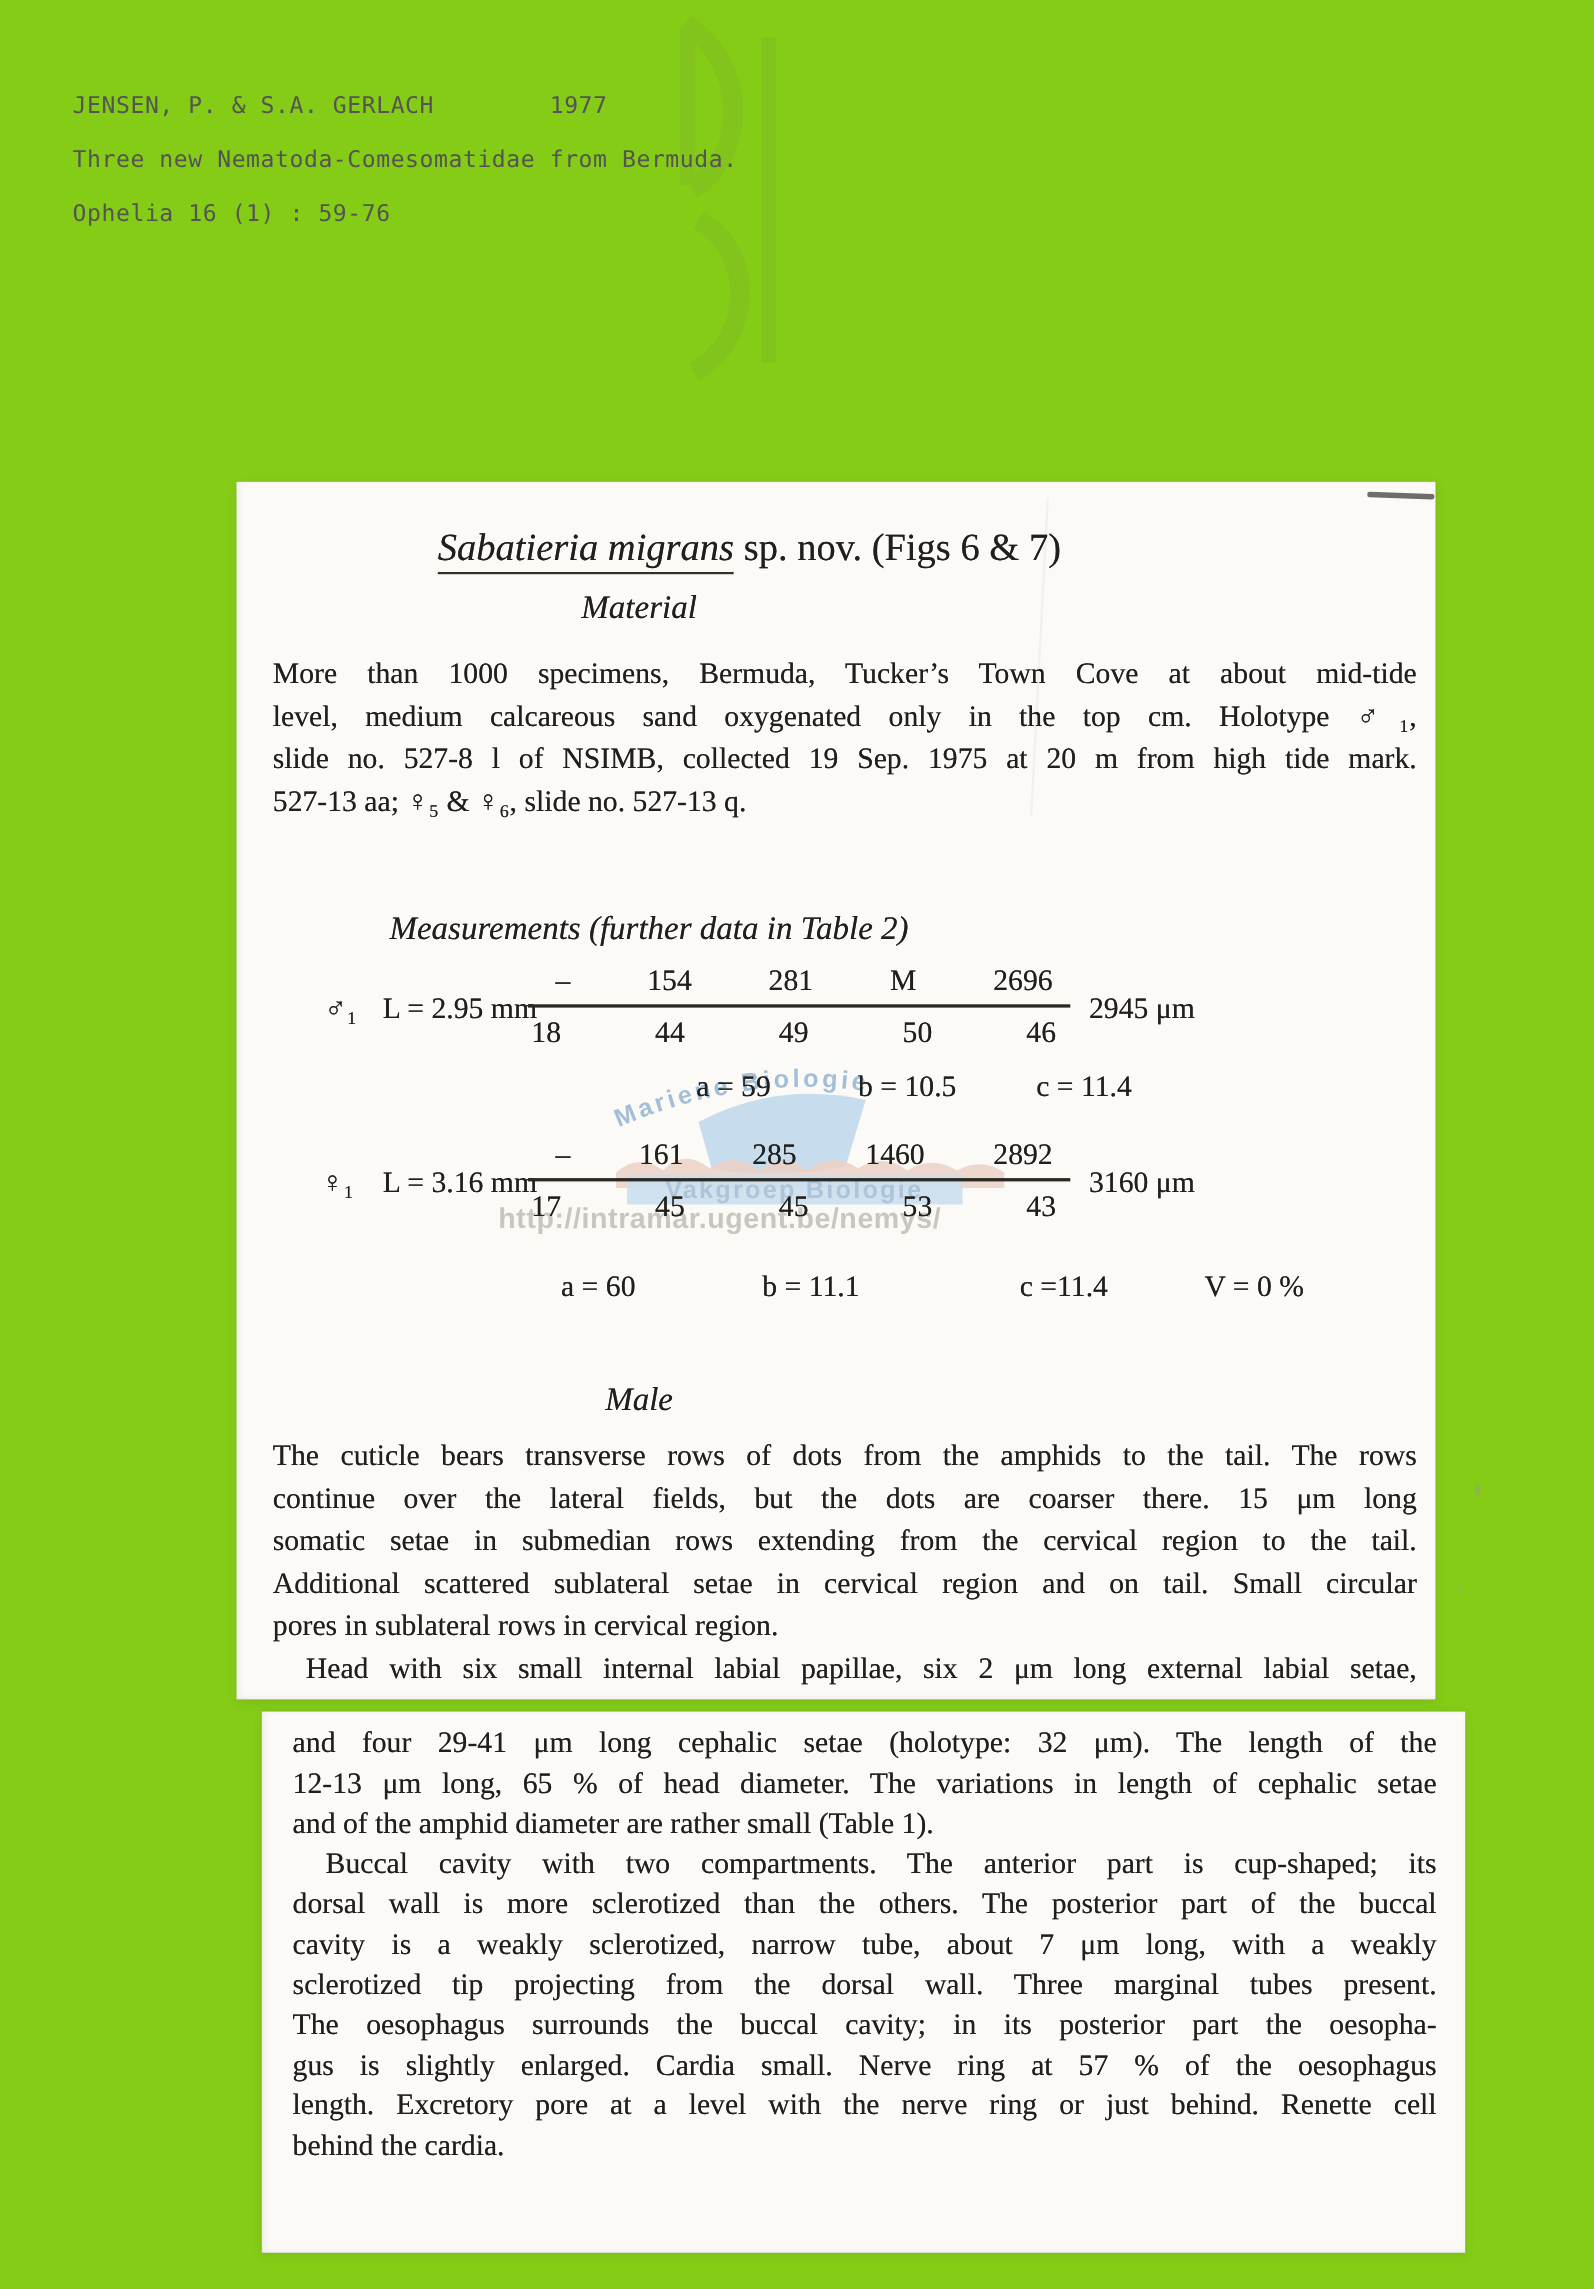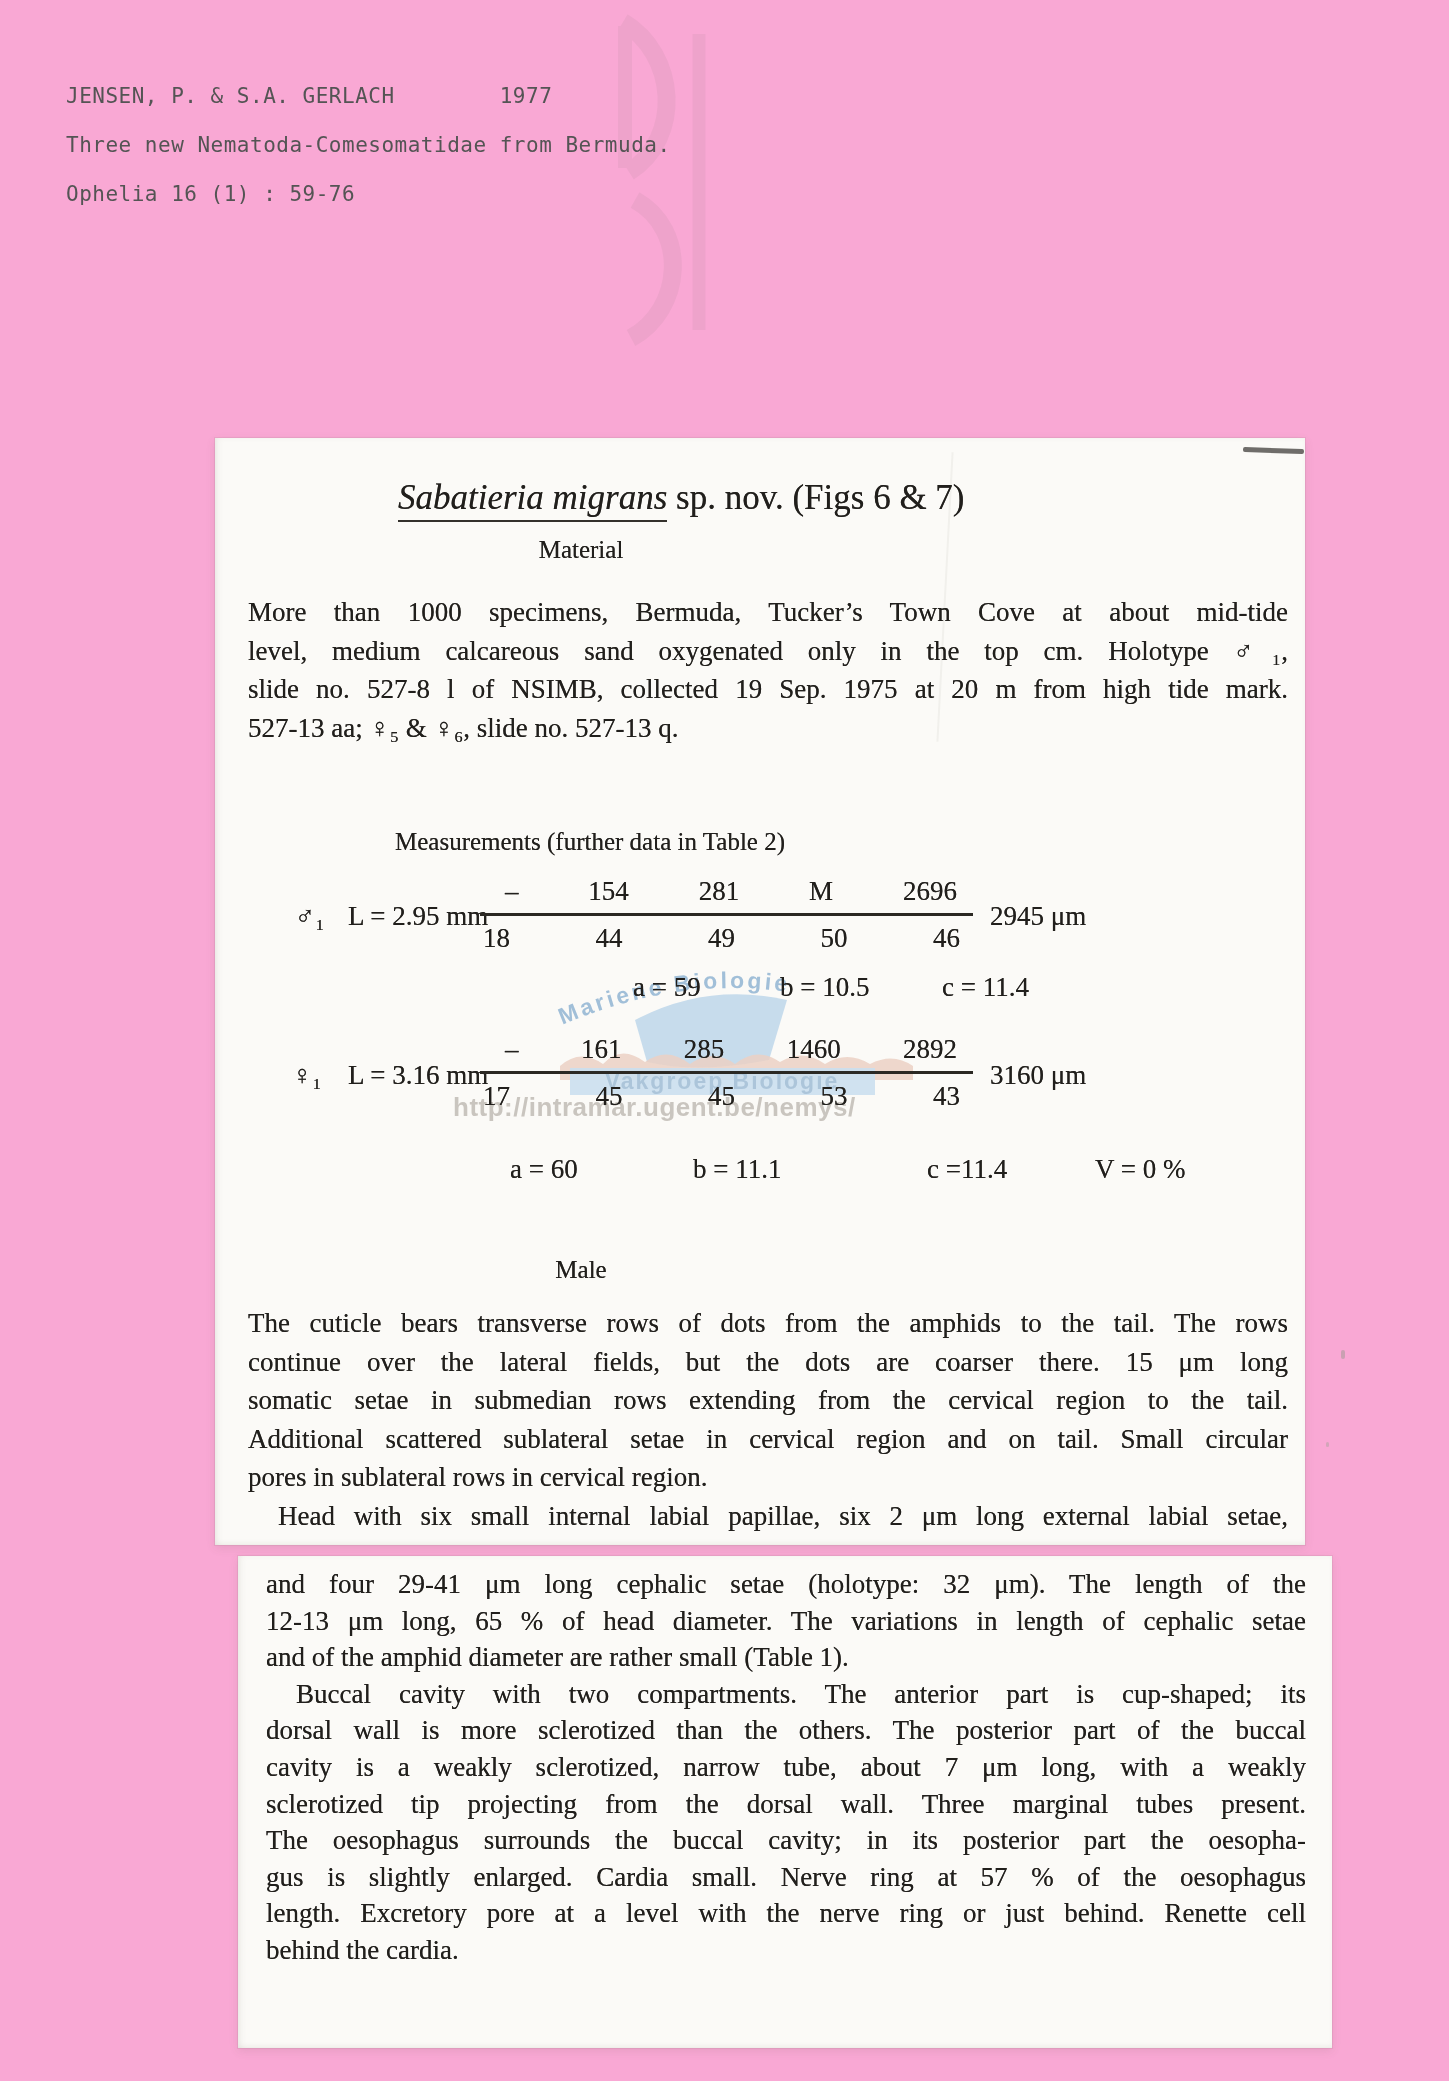--- a/index.html
+++ b/index.html
@@ -1,19 +1,19 @@
 <!DOCTYPE html>
 <html><head>
 <meta charset="utf-8">
 <style>
   html,body{margin:0;padding:0;}
   #canvas{
     position:relative;
     width:1449px;height:2081px;
-    background:#f9a8d4;
+    background:#84cc16;
     overflow:hidden;
     font-family:"Liberation Serif","DejaVu Serif",serif;
     color:#211f1c;
   }
   
   .tw{
     position:absolute;left:66px;
     font-family:"DejaVu Sans Mono",monospace;
     font-size:21px;color:#545454;
     white-space:pre;letter-spacing:.5px;
@@ -30,21 +30,21 @@
                inset 0 -3px 7px -3px rgba(90,84,74,.10);
     z-index:1;
   }
   #block1{left:215px;top:438px;width:1090px;height:1107px;}
   #block2{left:238px;top:1556px;width:1094px;height:492px;}
   
   .print{position:absolute;z-index:3;text-shadow:0 0 .5px rgba(33,31,28,.8);}
   .center{transform:translateX(-50%);white-space:nowrap;}
   #title{left:183px;top:40px;font-size:35px;white-space:nowrap;}
   #title .sp{font-style:italic;border-bottom:2.5px solid #34312c;padding-bottom:3px;}
-  .heading{font-size:25px;}
+  .heading{font-size:30px;font-style:italic;}
   .para{position:absolute;z-index:3;font-size:27px;text-shadow:0 0 .5px rgba(33,31,28,.8);}
   .para .ln{text-align:justify;text-align-last:justify;text-justify:inter-word;}
   .para .ln.last{text-align-last:left;}
   .para .ln.indent{text-indent:30px;}
   #materialPara{left:33px;top:155px;width:1040px;}
   #materialPara .ln{line-height:38.7px;}
   #malePara{left:33px;top:866px;width:1040px;}
   #malePara .ln{line-height:38.6px;}
   #page2Para{left:28px;top:10px;width:1040px;}
   #page2Para .ln{line-height:36.6px;}

